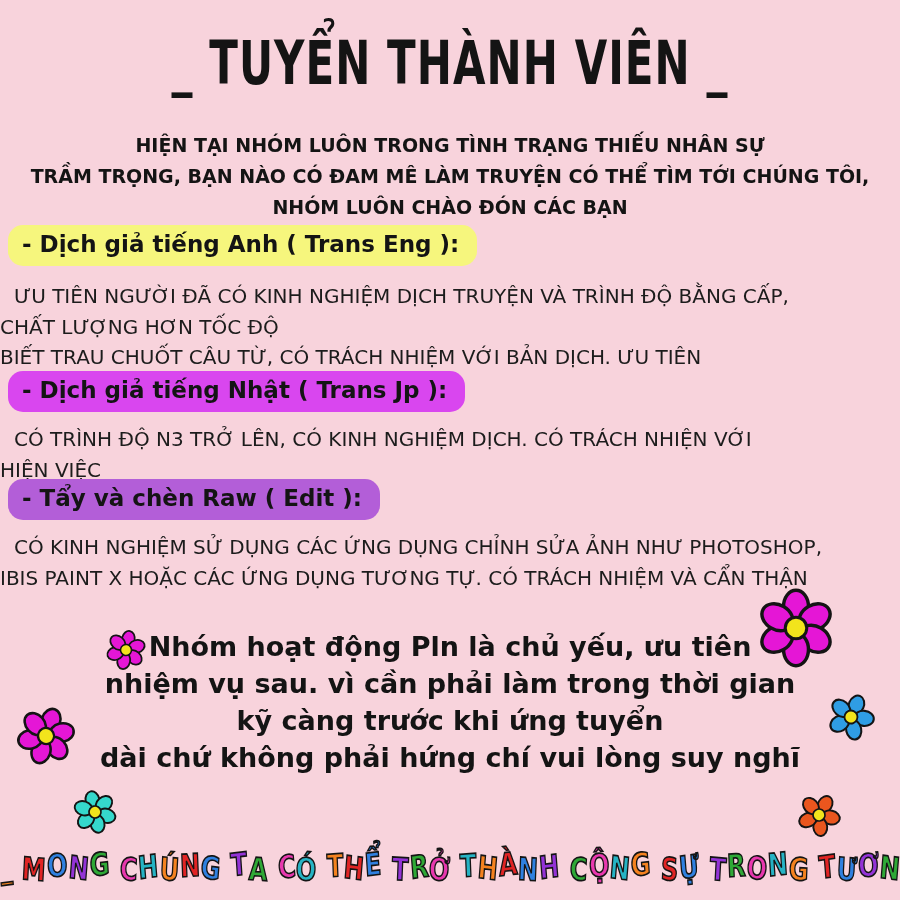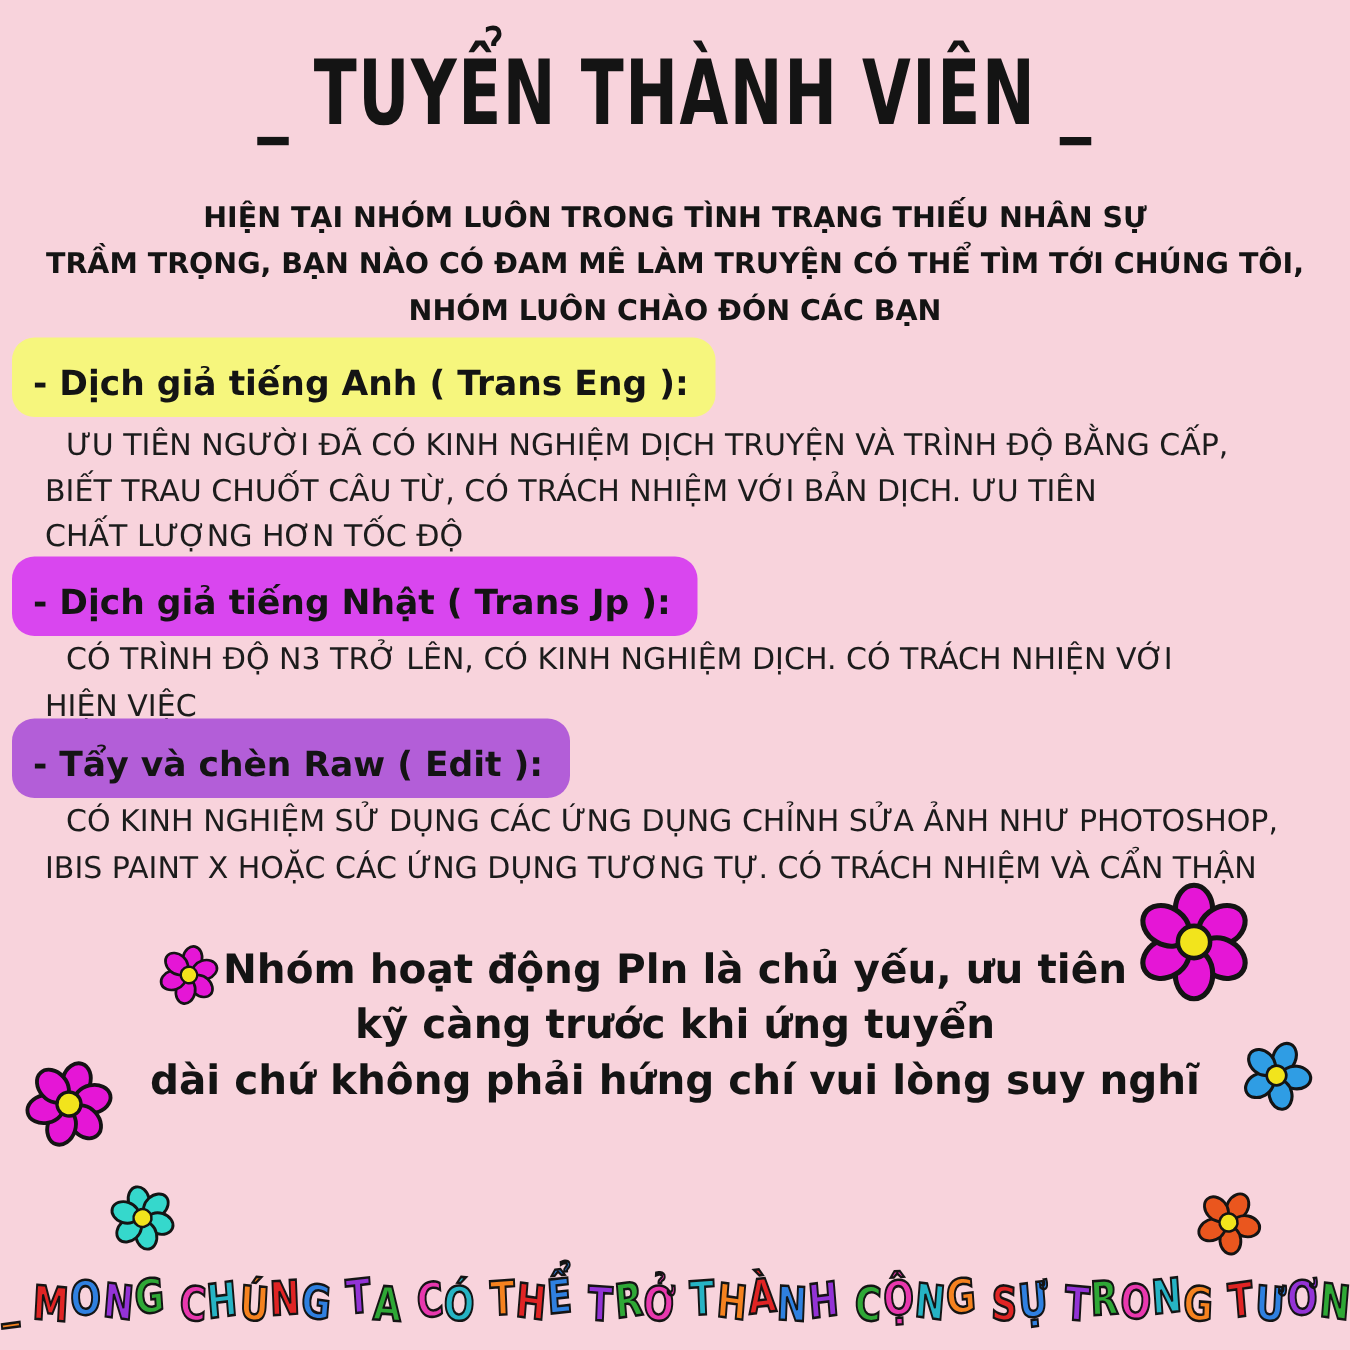--- a/index.html
+++ b/index.html
@@ -13,28 +13,28 @@
   .title{
     top:40px;text-align:center;font-weight:bold;font-size:40px;
     letter-spacing:1px;transform:scale(1.05,1.5);transform-origin:center;
     white-space:nowrap;
   }
 
   .intro{top:130px;text-align:center;font-weight:bold;font-size:19px;line-height:31px}
 
   .pill-row{left:8px;right:auto}
   .pill{
-    display:inline-block;border-radius:15px;padding:18px 18px 9px 14px;
+    display:inline-block;border-radius:15px;padding:6px 18px 9px 14px;
     font-weight:bold;font-size:23px;color:#141414;white-space:nowrap;
   }
   .pill-row-1{top:225px}
   .pill-row-2{top:371px}
   .pill-row-3{top:479px}
 
-  .body-text{font-size:20px;line-height:30.5px;padding-left:30px;color:#1c1c1c;white-space:nowrap}
+  .body-text{font-size:20px;line-height:30.5px;color:#1c1c1c;white-space:nowrap}
   .body-text .first{margin-left:14px}
   .body-1{top:281px}
   .body-2{top:424px}
   .body-3{top:532px}
 
   .note{top:628px;text-align:center;font-weight:bold;font-size:27px;line-height:37px;white-space:nowrap}
 
   .footer{
     top:849px;text-align:center;font-weight:bold;font-size:24px;
     letter-spacing:1px;transform:scale(1,1.3);transform-origin:center top;
@@ -53,42 +53,43 @@
   <div>HIỆN TẠI NHÓM LUÔN TRONG TÌNH TRẠNG THIẾU NHÂN SỰ</div>
   <div>TRẦM TRỌNG, BẠN NÀO CÓ ĐAM MÊ LÀM TRUYỆN CÓ THỂ TÌM TỚI CHÚNG TÔI,</div>
   <div>NHÓM LUÔN CHÀO ĐÓN CÁC BẠN</div>
 </div>
 
 <div class="abs pill-row pill-row-1">
   <span class="pill" style="background: rgb(246, 246, 125);">- Dịch giả tiếng Anh ( Trans Eng ):</span>
 </div>
 <div class="abs body-text body-1">
   <div class="first">ƯU TIÊN NGƯỜI ĐÃ CÓ KINH NGHIỆM DỊCH TRUYỆN VÀ TRÌNH ĐỘ BẰNG CẤP,</div>
+  <div>CHẤT LƯỢNG HƠN TỐC ĐỘ</div>
   <div>BIẾT TRAU CHUỐT CÂU TỪ, CÓ TRÁCH NHIỆM VỚI BẢN DỊCH. ƯU TIÊN</div>
-  <div>CHẤT LƯỢNG HƠN TỐC ĐỘ</div>
 </div>
 
 <div class="abs pill-row pill-row-2">
   <span class="pill" style="background: #d946ef;">- Dịch giả tiếng Nhật ( Trans Jp ):</span>
 </div>
 <div class="abs body-text body-2">
   <div class="first">CÓ TRÌNH ĐỘ N3 TRỞ LÊN, CÓ KINH NGHIỆM DỊCH. CÓ TRÁCH NHIỆN VỚI</div>
   <div>HIỆN VIỆC</div>
 </div>
 
 <div class="abs pill-row pill-row-3">
   <span class="pill" style="background: rgb(179, 94, 216);">- Tẩy và chèn Raw ( Edit ):</span>
 </div>
 <div class="abs body-text body-3">
   <div class="first">CÓ KINH NGHIỆM SỬ DỤNG CÁC ỨNG DỤNG CHỈNH SỬA ẢNH NHƯ PHOTOSHOP,</div>
   <div>IBIS PAINT X HOẶC CÁC ỨNG DỤNG TƯƠNG TỰ. CÓ TRÁCH NHIỆM VÀ CẨN THẬN</div>
 </div>
 
 <div class="abs note">
   <div>Nhóm hoạt động Pln là chủ yếu, ưu tiên</div>
+  <div>nhiệm vụ sau. vì cần phải làm trong thời gian</div>
   <div>kỹ càng trước khi ứng tuyển</div>
   <div>dài chứ không phải hứng chí vui lòng suy nghĩ</div>
 </div>
 
 <div class="abs footer"><span style="color: rgb(245, 130, 31); transform: rotate(-6deg) translateY(0px);">_</span><span>&nbsp;</span><span style="color: rgb(224, 36, 36); transform: rotate(4deg) translateY(2px);">M</span><span style="color: rgb(47, 128, 224); transform: rotate(-3deg) translateY(-1px);">O</span><span style="color: rgb(147, 51, 214); transform: rotate(6deg) translateY(1px);">N</span><span style="color: rgb(47, 168, 54); transform: rotate(-5deg) translateY(-2px);">G</span><span>&nbsp;</span><span style="color: rgb(232, 56, 174); transform: rotate(3deg) translateY(2px);">C</span><span style="color: rgb(38, 179, 196); transform: rotate(-6deg) translateY(0px);">H</span><span style="color: rgb(245, 130, 31); transform: rotate(4deg) translateY(2px);">Ú</span><span style="color: rgb(224, 36, 36); transform: rotate(-3deg) translateY(-1px);">N</span><span style="color: rgb(47, 128, 224); transform: rotate(6deg) translateY(1px);">G</span><span>&nbsp;</span><span style="color: rgb(147, 51, 214); transform: rotate(-5deg) translateY(-2px);">T</span><span style="color: rgb(47, 168, 54); transform: rotate(3deg) translateY(2px);">A</span><span>&nbsp;</span><span style="color: rgb(232, 56, 174); transform: rotate(-6deg) translateY(0px);">C</span><span style="color: rgb(38, 179, 196); transform: rotate(4deg) translateY(2px);">Ó</span><span>&nbsp;</span><span style="color: rgb(245, 130, 31); transform: rotate(-3deg) translateY(-1px);">T</span><span style="color: rgb(224, 36, 36); transform: rotate(6deg) translateY(1px);">H</span><span style="color: rgb(47, 128, 224); transform: rotate(-5deg) translateY(-2px);">Ể</span><span>&nbsp;</span><span style="color: rgb(147, 51, 214); transform: rotate(3deg) translateY(2px);">T</span><span style="color: rgb(47, 168, 54); transform: rotate(-6deg) translateY(0px);">R</span><span style="color: rgb(232, 56, 174); transform: rotate(4deg) translateY(2px);">Ở</span><span>&nbsp;</span><span style="color: rgb(38, 179, 196); transform: rotate(-3deg) translateY(-1px);">T</span><span style="color: rgb(245, 130, 31); transform: rotate(6deg) translateY(1px);">H</span><span style="color: rgb(224, 36, 36); transform: rotate(-5deg) translateY(-2px);">À</span><span style="color: rgb(47, 128, 224); transform: rotate(3deg) translateY(2px);">N</span><span style="color: rgb(147, 51, 214); transform: rotate(-6deg) translateY(0px);">H</span><span>&nbsp;</span><span style="color: rgb(47, 168, 54); transform: rotate(4deg) translateY(2px);">C</span><span style="color: rgb(232, 56, 174); transform: rotate(-3deg) translateY(-1px);">Ộ</span><span style="color: rgb(38, 179, 196); transform: rotate(6deg) translateY(1px);">N</span><span style="color: rgb(245, 130, 31); transform: rotate(-5deg) translateY(-2px);">G</span><span>&nbsp;</span><span style="color: rgb(224, 36, 36); transform: rotate(3deg) translateY(2px);">S</span><span style="color: rgb(47, 128, 224); transform: rotate(-6deg) translateY(0px);">Ự</span><span>&nbsp;</span><span style="color: rgb(147, 51, 214); transform: rotate(4deg) translateY(2px);">T</span><span style="color: rgb(47, 168, 54); transform: rotate(-3deg) translateY(-1px);">R</span><span style="color: rgb(232, 56, 174); transform: rotate(6deg) translateY(1px);">O</span><span style="color: rgb(38, 179, 196); transform: rotate(-5deg) translateY(-2px);">N</span><span style="color: rgb(245, 130, 31); transform: rotate(3deg) translateY(2px);">G</span><span>&nbsp;</span><span style="color: rgb(224, 36, 36); transform: rotate(-6deg) translateY(0px);">T</span><span style="color: rgb(47, 128, 224); transform: rotate(4deg) translateY(2px);">Ư</span><span style="color: rgb(147, 51, 214); transform: rotate(-3deg) translateY(-1px);">Ơ</span><span style="color: rgb(47, 168, 54); transform: rotate(6deg) translateY(1px);">N</span><span style="color: rgb(232, 56, 174); transform: rotate(-5deg) translateY(-2px);">G</span></div>
 
 <div id="flower-layer">
     <div class="flower" style="left: 104px; top: 628px; width: 44px; height: 44px; transform: rotate(12deg);"><svg viewBox="0 0 100 100" width="100%" height="100%">
         <ellipse cx="50" cy="25" rx="14.5" ry="19" fill="#e516d6" stroke="#141414" stroke-width="4" transform="rotate(0 50 50)"></ellipse>
         <ellipse cx="50" cy="25" rx="14.5" ry="19" fill="#e516d6" stroke="#141414" stroke-width="4" transform="rotate(60 50 50)"></ellipse>

